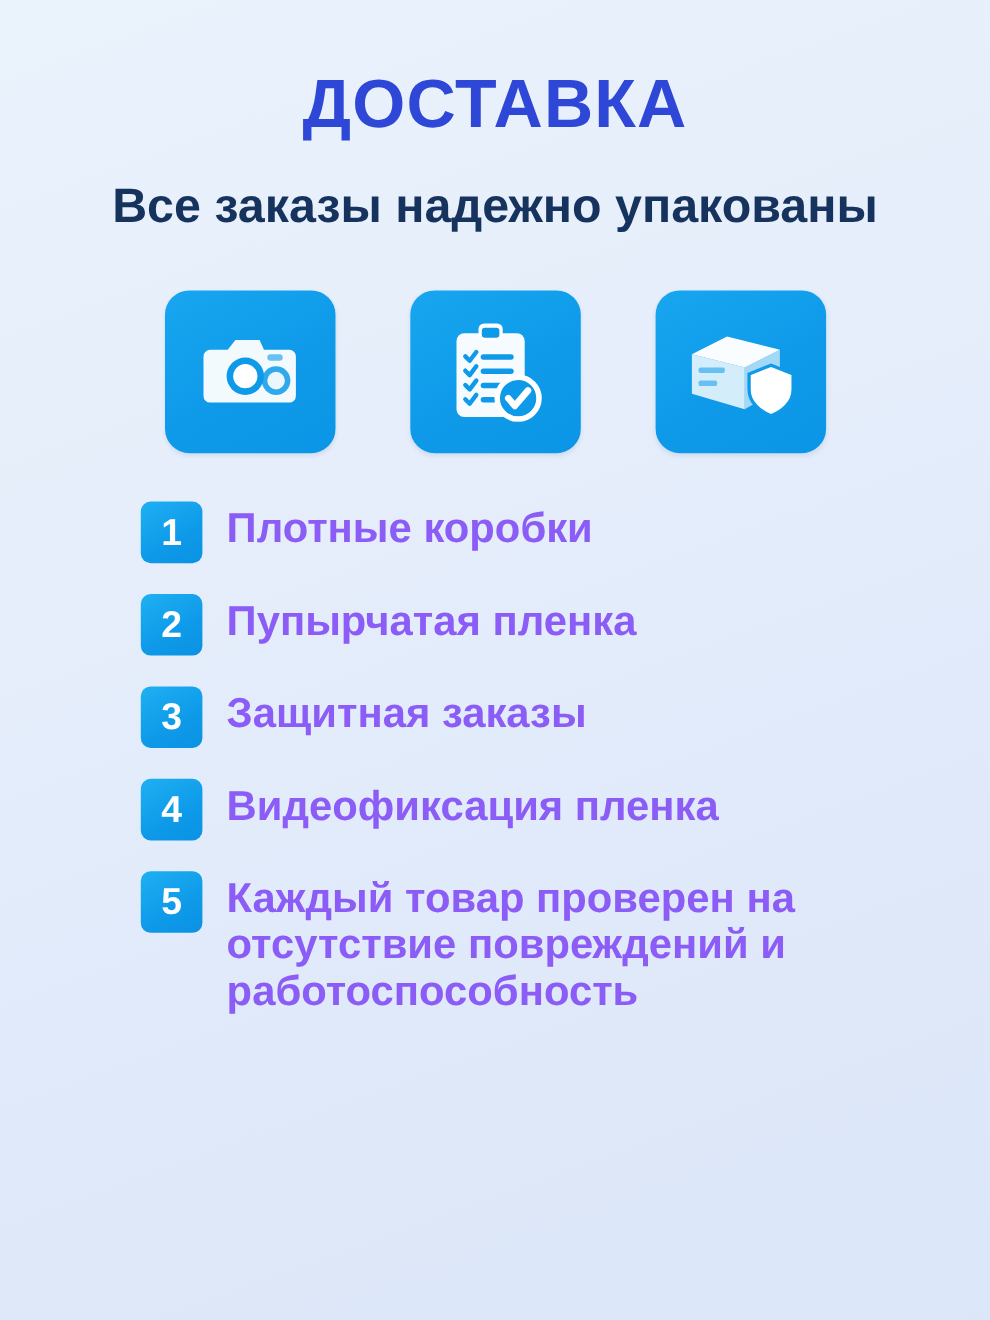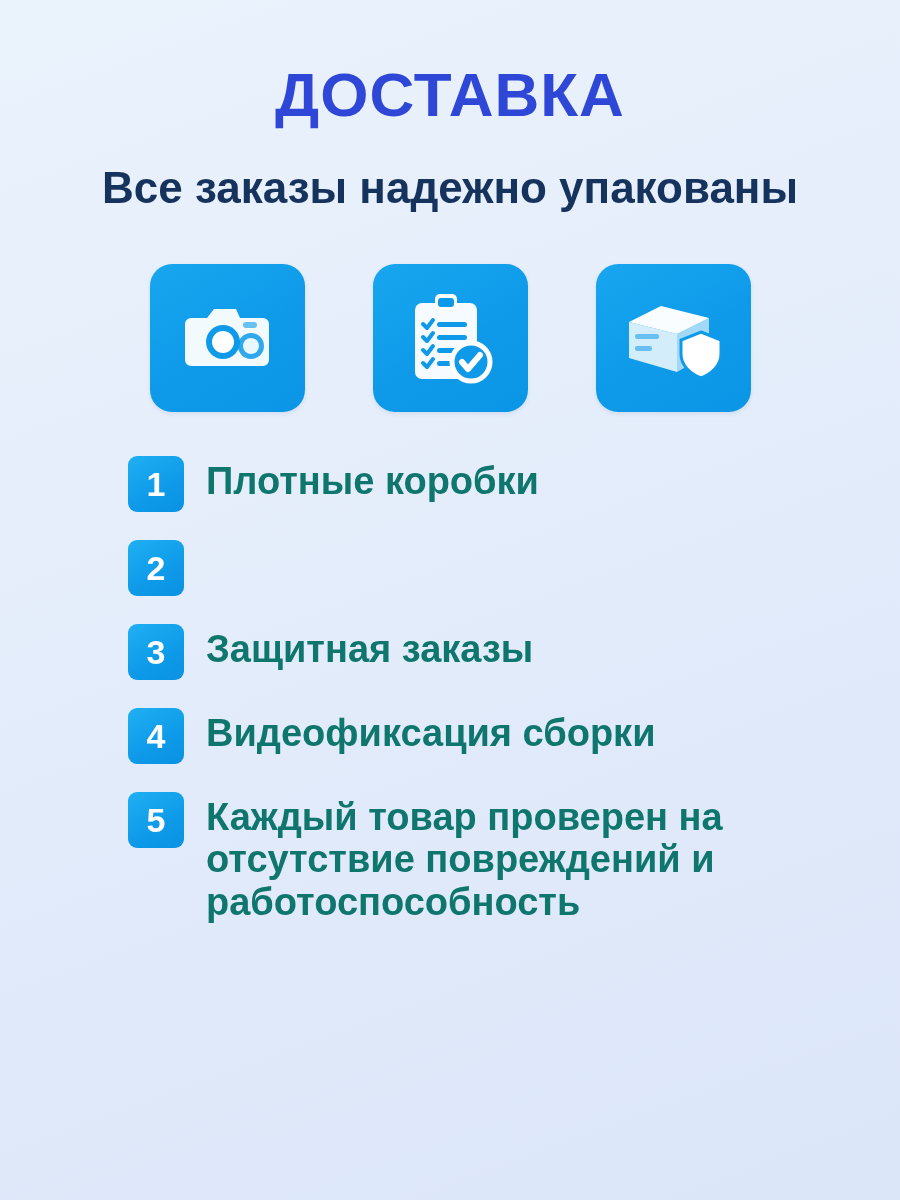--- a/index.html
+++ b/index.html
@@ -90,21 +90,21 @@
     font-weight: bold;
     display: flex;
     align-items: center;
     justify-content: center;
     line-height: 1;
   }
 
   .item-text {
     font-size: 38px;
     font-weight: bold;
-    color: #0f766e;
+    color: #8b5cf6;
     line-height: 1.12;
     padding-top: 4px;
     max-width: 660px;
   }
 
   .item-wide .item-text {
     max-width: 650px;
   }
 </style>
 </head>
@@ -173,30 +173,31 @@
 
   <div class="list">
 
     <div class="list-item">
       <div class="badge">1</div>
       <div class="item-text">Плотные коробки</div>
     </div>
 
     <div class="list-item">
       <div class="badge">2</div>
+      <div class="item-text">Пупырчатая пленка</div>
     </div>
 
     <div class="list-item">
       <div class="badge">3</div>
       <div class="item-text">Защитная заказы</div>
     </div>
 
     <div class="list-item">
       <div class="badge">4</div>
-      <div class="item-text">Видеофиксация сборки</div>
+      <div class="item-text">Видеофиксация пленка</div>
     </div>
 
     <div class="list-item item-wide">
       <div class="badge">5</div>
       <div class="item-text">Каждый товар проверен на отсутствие повреждений и работоспособность</div>
     </div>
 
   </div>
 
 </div>

